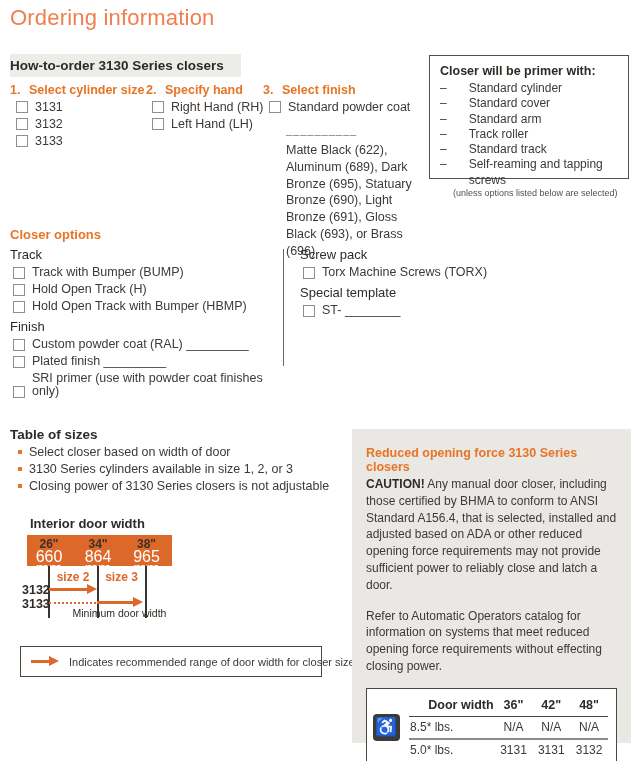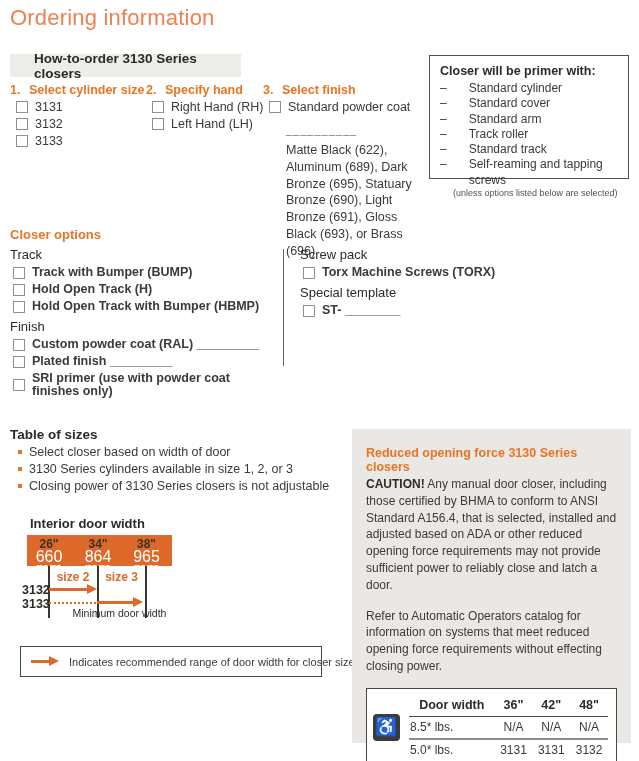--- a/index.html
+++ b/index.html
@@ -8,21 +8,21 @@
     font-family:"Liberation Sans", sans-serif;color:#3D3935;overflow:hidden;
     -webkit-font-smoothing:antialiased;
   }
   .abs{position:absolute;}
 
   
   .page-title{left:10px;top:5px;font-size:22px;color:#F07E4E;font-weight:400;letter-spacing:.2px;}
 
   
   .howto-bar{left:10px;top:54px;width:231px;height:23px;background:#ECECE9;
-    display:flex;align-items:center;padding-left:24px;box-sizing:border-box;
+    display:flex;align-items:center;padding-left:0;box-sizing:border-box;
     font-size:13.5px;font-weight:bold;color:#2E2A25;}
 
   
   .step{top:83px;font-size:12.5px;}
   .step-head{display:flex;color:#E87424;font-weight:bold;font-size:12.5px;margin-bottom:3px;}
   .step-num{width:19px;flex:none;}
   .opt{display:flex;align-items:flex-start;gap:7px;margin:4px 0 0 6px;line-height:13px;}
   .cb{width:10px;height:10px;border:1px solid #918E89;background:#fff;flex:none;margin-top:0px;}
   .blankline{margin:10px 0 4px 23px;color:#76726D;letter-spacing:1px;font-size:11px;}
   .finish-note{margin:6px 0 0 23px;width:145px;line-height:16.8px;}
@@ -32,21 +32,21 @@
     box-sizing:border-box;padding:8px 6px 0 10px;background:#fff;}
   .ship-title{font-size:12.5px;font-weight:bold;color:#2E2A25;margin-bottom:3px;}
   .ship-item{display:flex;gap:22px;font-size:12px;line-height:15.3px;}
   .ship-item .dash::before{content:"\2013";}
   .ship-note{font-size:9px;color:#55514C;margin:0 0 0 13px;line-height:10px;}
 
   
   .sec-head{font-size:13px;font-weight:bold;color:#E87424;}
   .sub-head{font-size:13px;font-weight:normal;color:#2E2A25;margin:0 0 1px 0;}
   .optcol{font-size:12.5px;}
-  .opt2{display:flex;align-items:center;gap:7px;margin:4px 12px 0 3px;line-height:13px;font-weight:bold;}
+  .opt2{display:flex;align-items:flex-end;gap:7px;margin:4px 12px 0 3px;line-height:13px;}
   .vdivider{left:283px;top:249px;width:1px;height:117px;background:#6B6660;}
 
   
   .tos-head{font-size:13.5px;font-weight:bold;color:#2E2A25;}
   .bullet{display:flex;gap:7px;margin:4px 0 0 8px;font-size:12.5px;line-height:13px;white-space:nowrap;}
   .bullet .sq{width:4px;height:4px;background:#E87424;flex:none;margin-top:4px;}
 
   
   .diag-head{left:30px;top:516px;font-size:13px;font-weight:bold;color:#2E2A25;}
   .diag-bar{left:27px;top:535px;width:145px;height:31px;background:#DC682A;}
@@ -75,21 +75,21 @@
   .force-head{font-size:12.5px;font-weight:bold;color:#E87424;margin-bottom:2px;}
   .force-p{font-size:12px;line-height:16.8px;color:#3D3935;}
   .force-p b{color:#2E2A25;}
   .force-p2{margin-top:14px;}
   .force-table-box{margin-top:13px;background:#fff;border:1.5px solid #4A4641;
     display:flex;align-items:center;padding:5px 8px 5px 6px;}
   .ada-icon{width:27px;height:27px;background:#3E3A35;border-radius:4px;color:#fff;
     font-size:18px;display:flex;align-items:center;justify-content:center;flex:none;margin-right:9px;}
   table.ft{width:100%;border-collapse:collapse;font-size:12px;color:#3D3935;}
   table.ft th{font-size:12.5px;font-weight:bold;color:#2E2A25;border-bottom:1.5px solid #4A4641;height:20px;}
-  table.ft th.c0{text-align:center;width:43%;}
+  table.ft th.c0{text-align:right;width:43%;}
   table.ft th.cn{text-align:center;width:19%;}
   table.ft td{height:19px;}
   table.ft tr.r1 td{border-bottom:2px solid #8E8A85;}
   table.ft td.c0{text-align:left;}
   table.ft td.cn{text-align:center;}
 </style>
 </head>
 <body>
 
 <div class="abs page-title">Ordering information</div>

